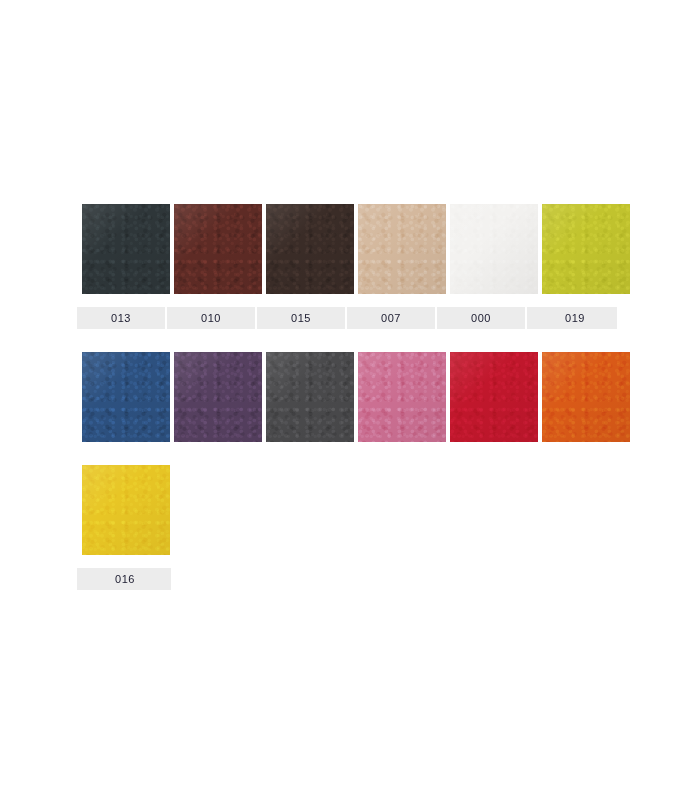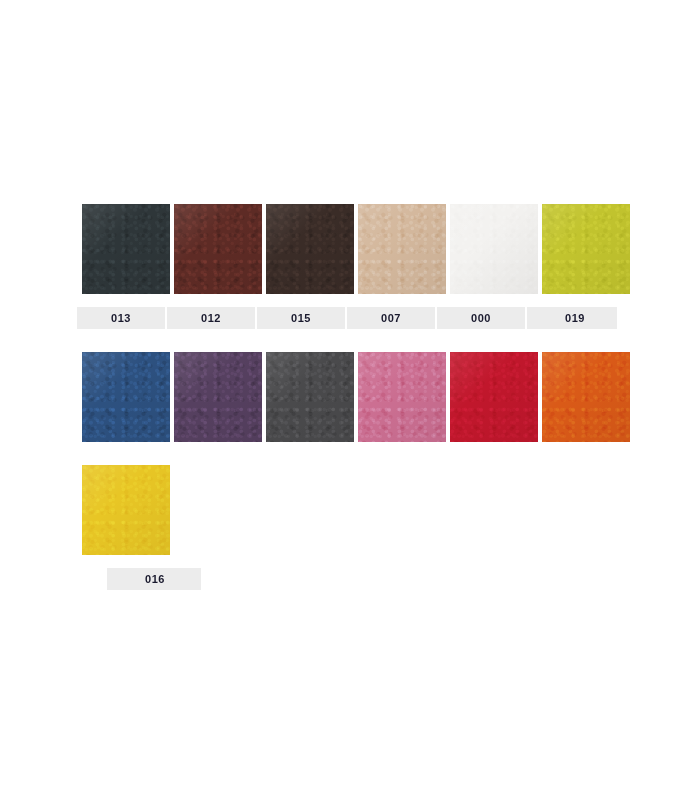--- a/index.html
+++ b/index.html
@@ -67,29 +67,28 @@
 
   .label-bar {
     display: flex;
     background: #ececec;
     margin-top: 13px;
     height: 22px;
     width: 540px;
   }
   .label-bar.single {
     width: 94px;
-    margin-left: 30px;
   }
   .label-cell {
     flex: 0 0 90px;
     height: 22px;
     line-height: 22px;
     text-align: center;
     font-size: 11px;
-    font-weight: bold;
+    font-weight: normal;
     color: #1a1a2e;
     letter-spacing: 0.5px;
     border-right: 2px solid #ffffff;
     box-sizing: border-box;
   }
   .label-cell:last-child {
     border-right: none;
     padding-left: 6px;
   }
 
@@ -121,21 +120,21 @@
           <div class="grain"></div>
           <div class="sheen"></div>
         </div>
         <div class="tile" title="019" style="background: rgb(194, 196, 46);">
           <div class="grain"></div>
           <div class="sheen"></div>
         </div>
       </div>
       <div class="label-bar">
         <div class="label-cell">013</div>
-        <div class="label-cell">012</div>
+        <div class="label-cell">010</div>
         <div class="label-cell">015</div>
         <div class="label-cell">007</div>
         <div class="label-cell">000</div>
         <div class="label-cell">019</div>
       </div>
       <div class="row-gap"></div>
     </div>
     <div class="swatch-row">
       <div class="tiles">
         <div class="tile" title="008" style="background: rgb(45, 81, 128);">

